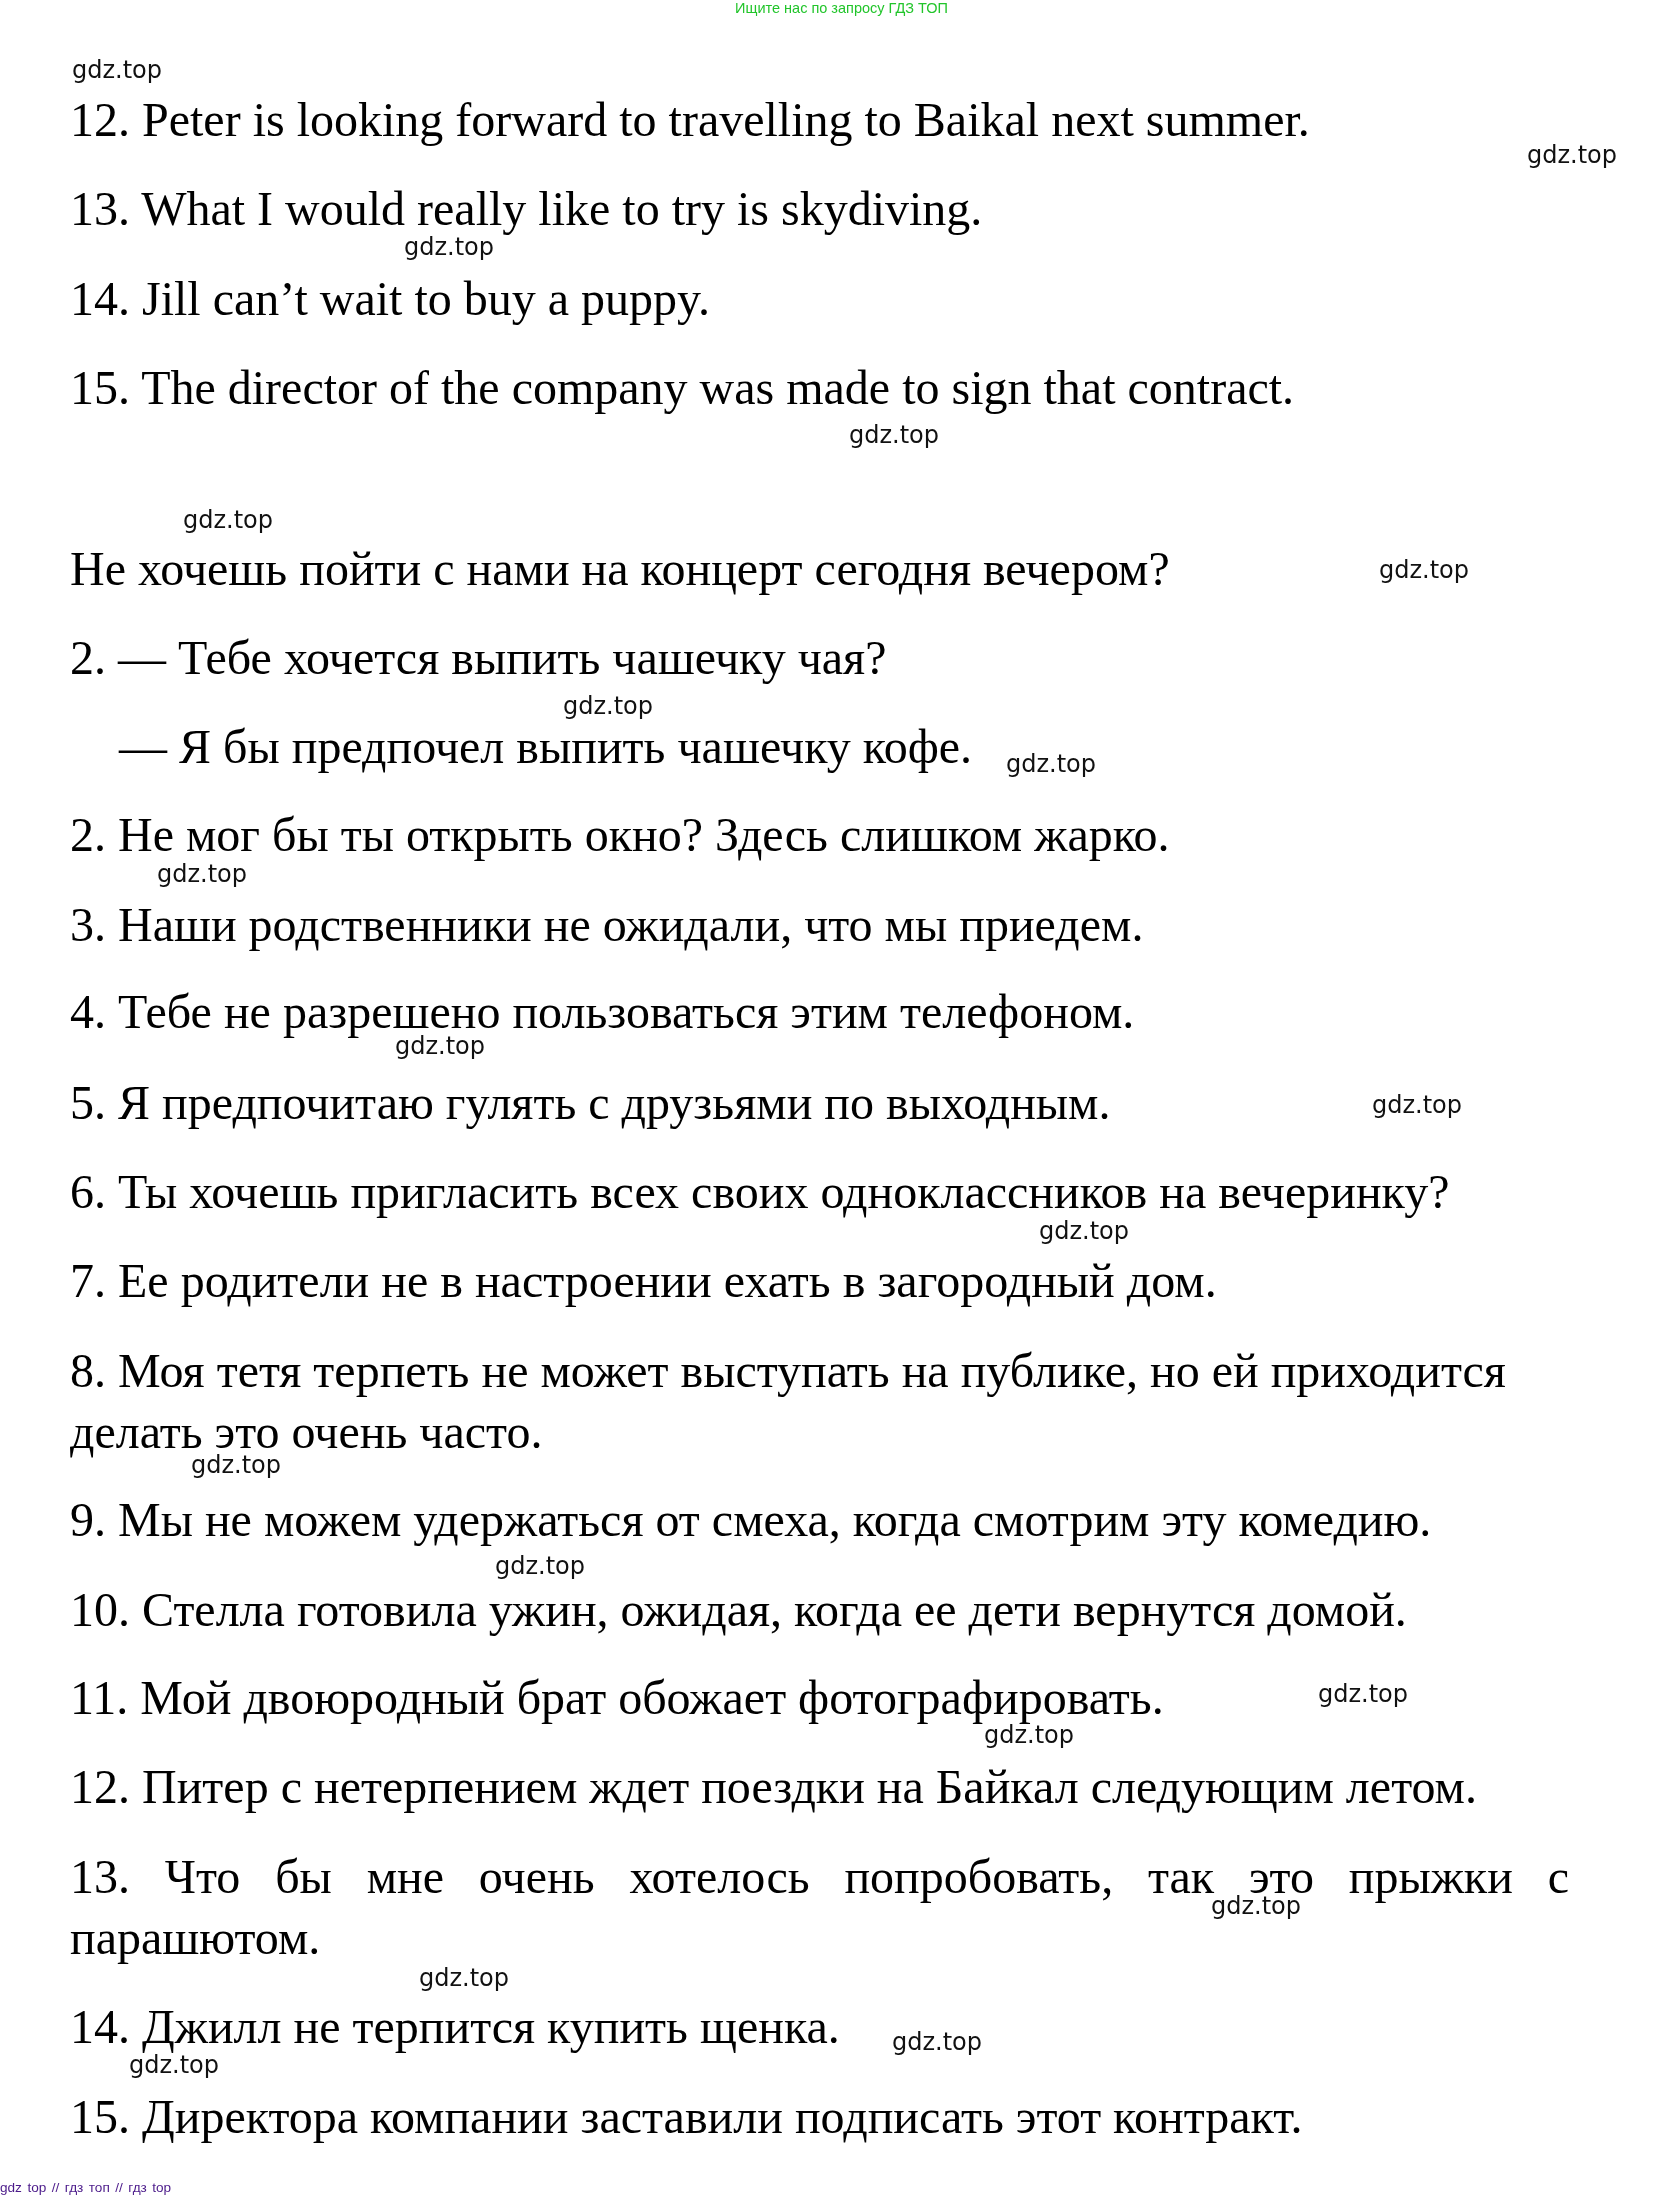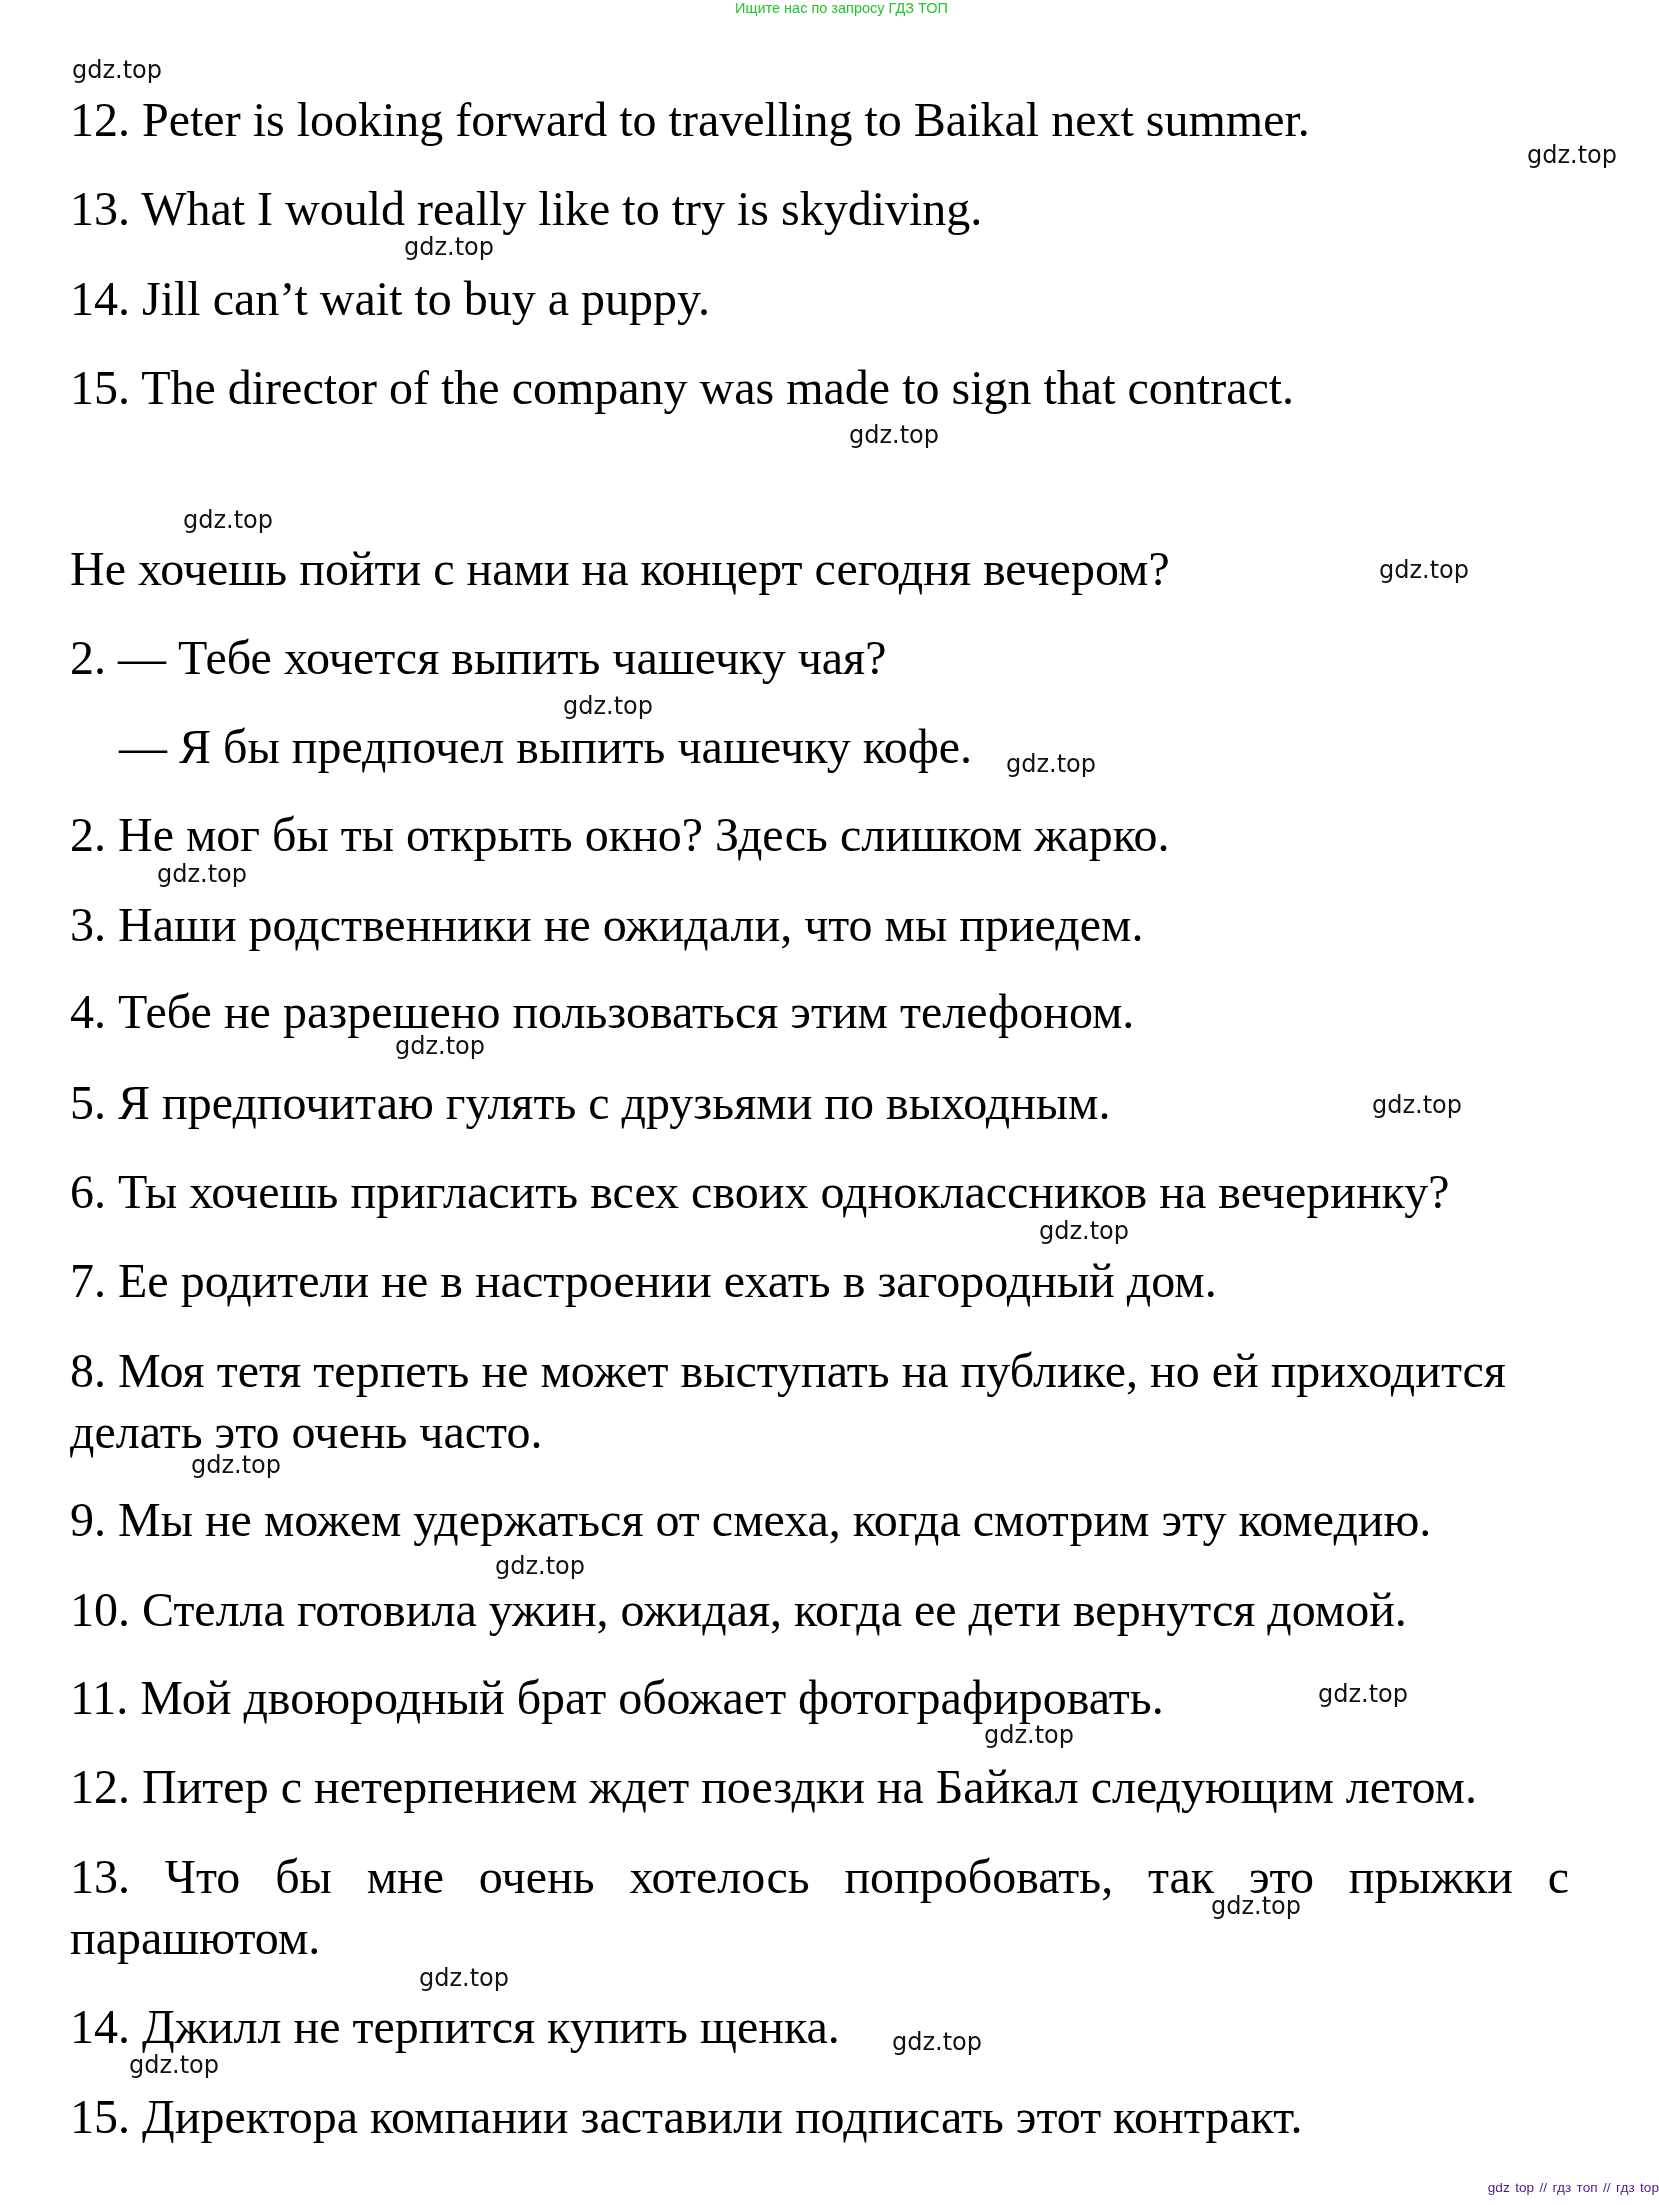--- a/index.html
+++ b/index.html
@@ -4,21 +4,21 @@
   <style>
     html, body { margin: 0; padding: 0; background: #ffffff; }
     body { width: 1659px; height: 2205px; position: relative; overflow: hidden; }
     .notice {
       position: absolute; top: 0px; left: 0; width: 1659px; text-align: center;
       font-family: "Liberation Sans", sans-serif; font-size: 14.5px; line-height: 17px;
       color: #22c52b;
       padding-left: 12px;
     }
     .footer {
-      position: absolute; top: 2178px; left: 0; width: 1659px; text-align: right;
+      position: absolute; top: 2178px; left: 0; width: 1659px; text-align: left;
       font-family: "Liberation Sans", sans-serif; font-size: 13.6px; line-height: 20.4px;
       color: #4b1a8a; word-spacing: 1.7px;
     }
     .line {
       position: absolute; left: 70px;
       font-family: "Liberation Serif", serif; font-size: 48px; line-height: 56px;
       color: #000; white-space: nowrap;
     }
     .line b { font-weight: normal; }
     .line.just { width: 1499px; text-align: justify; text-align-last: justify; white-space: normal; }

